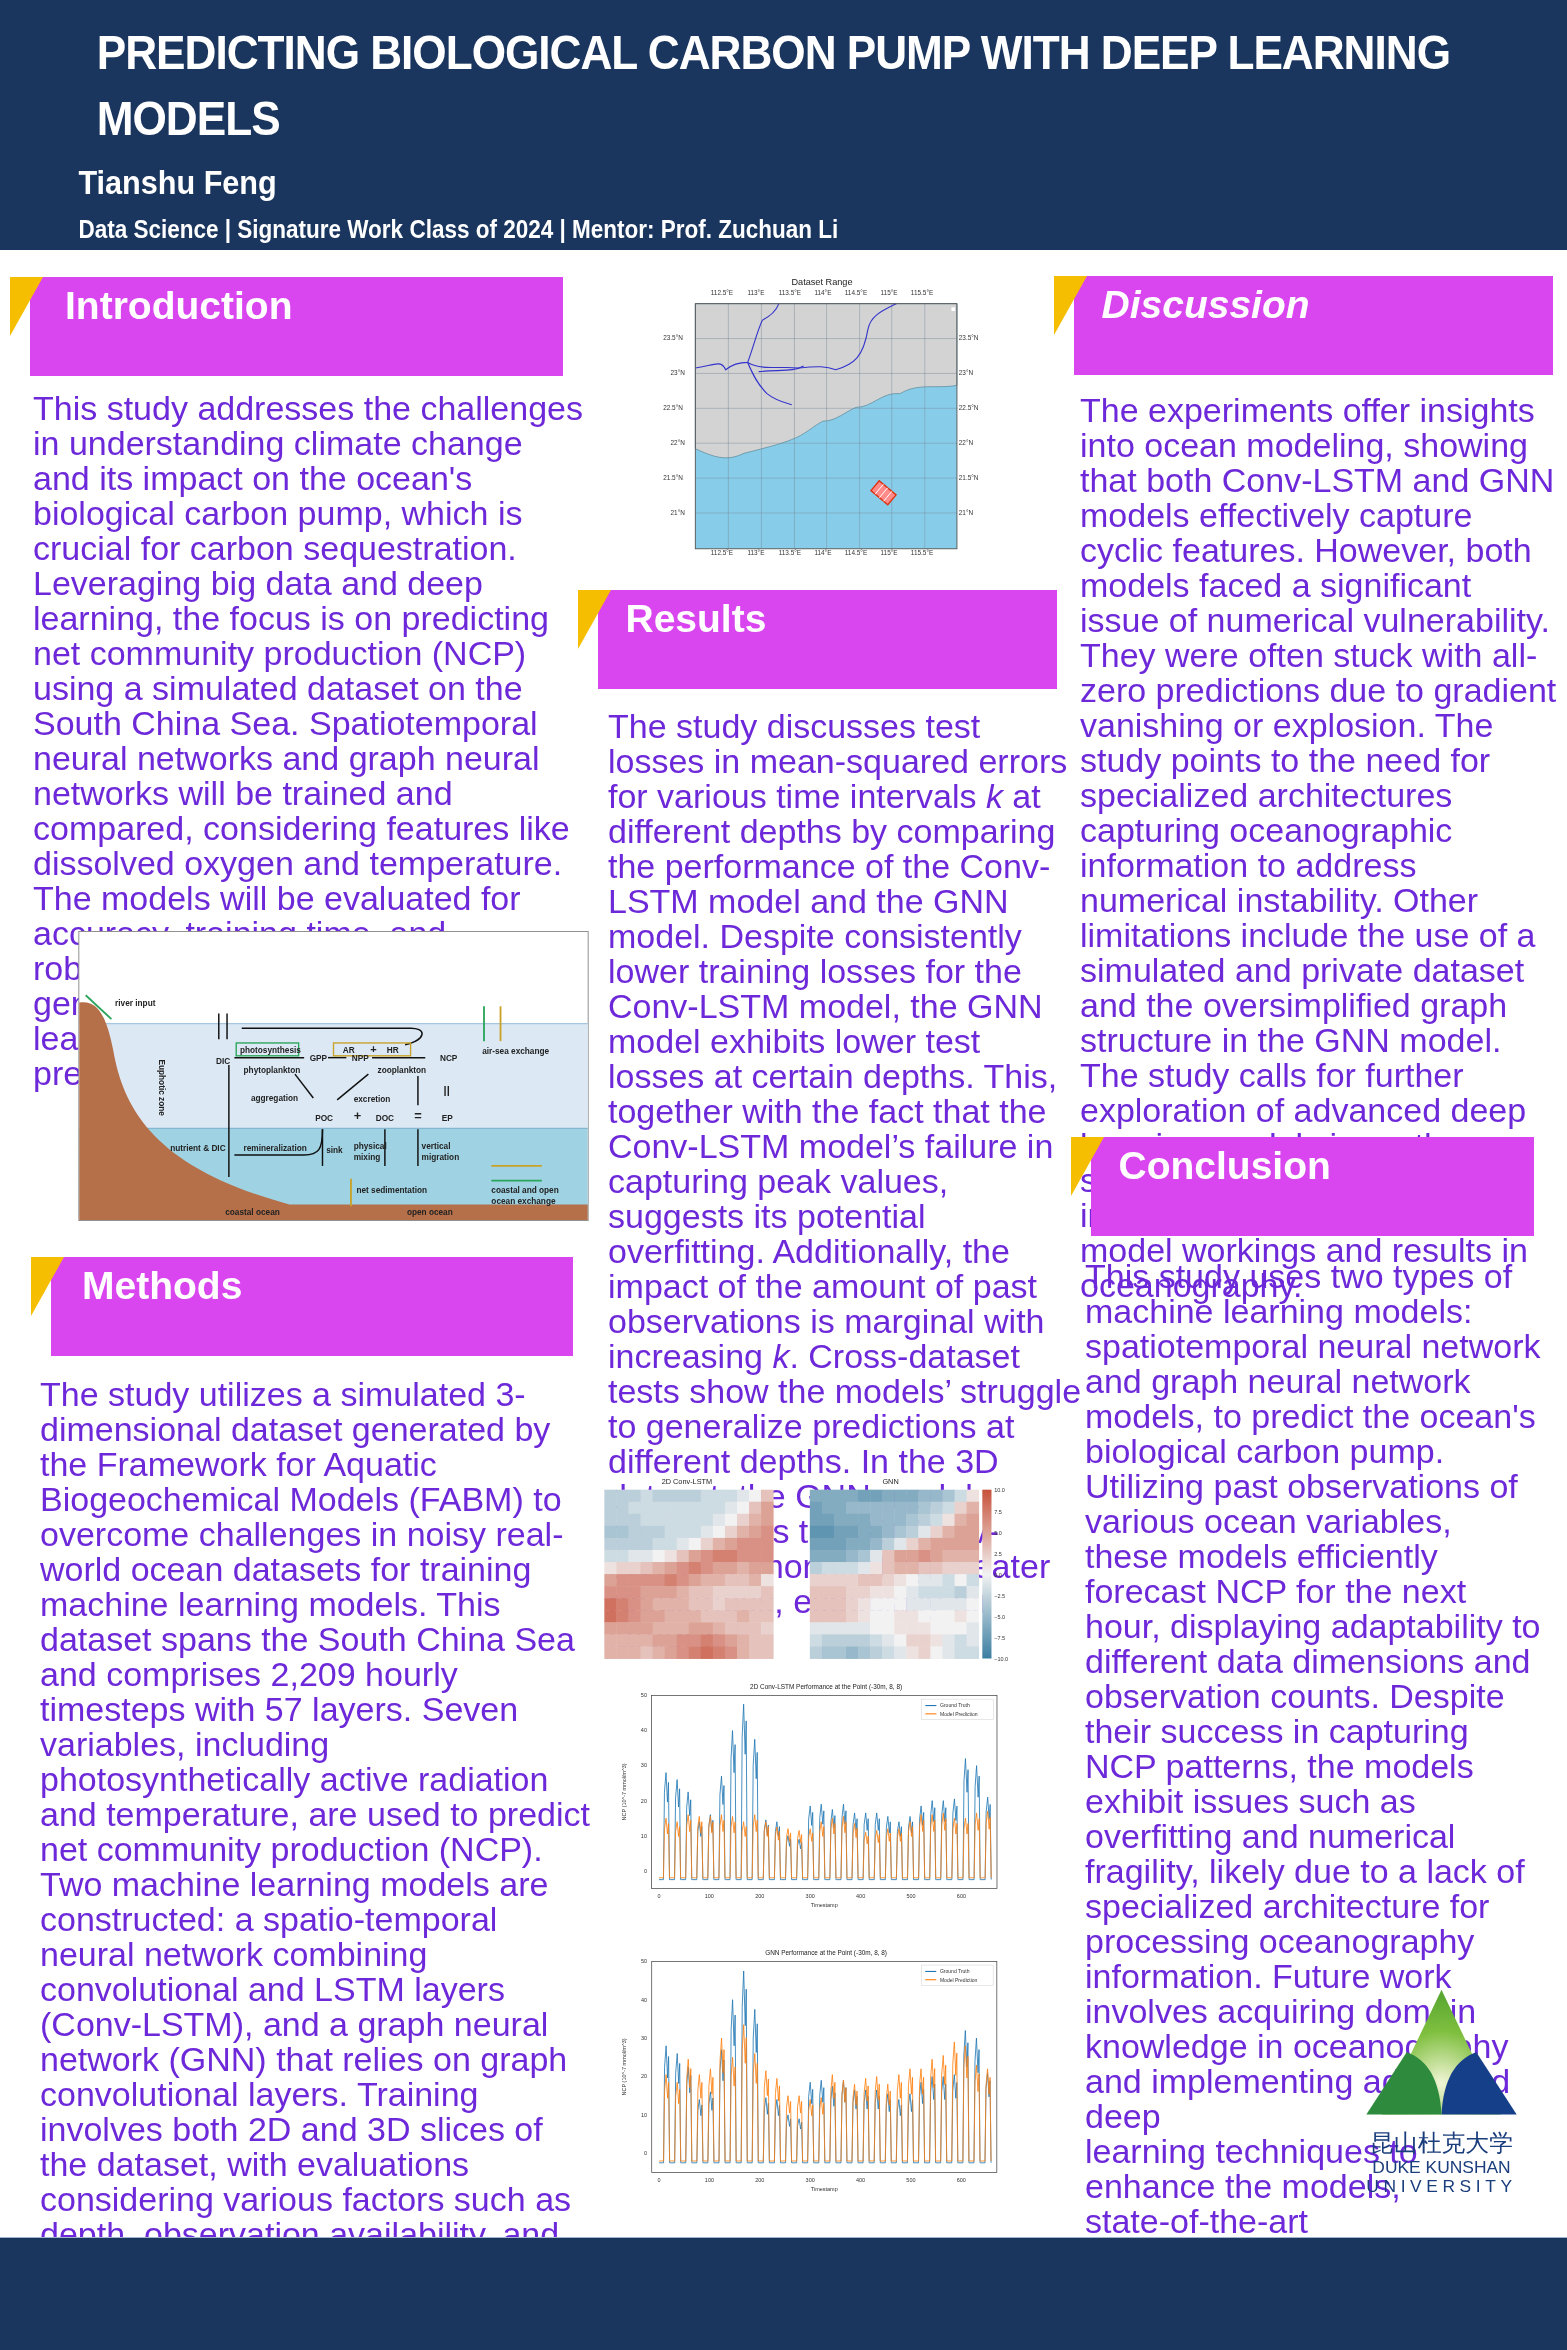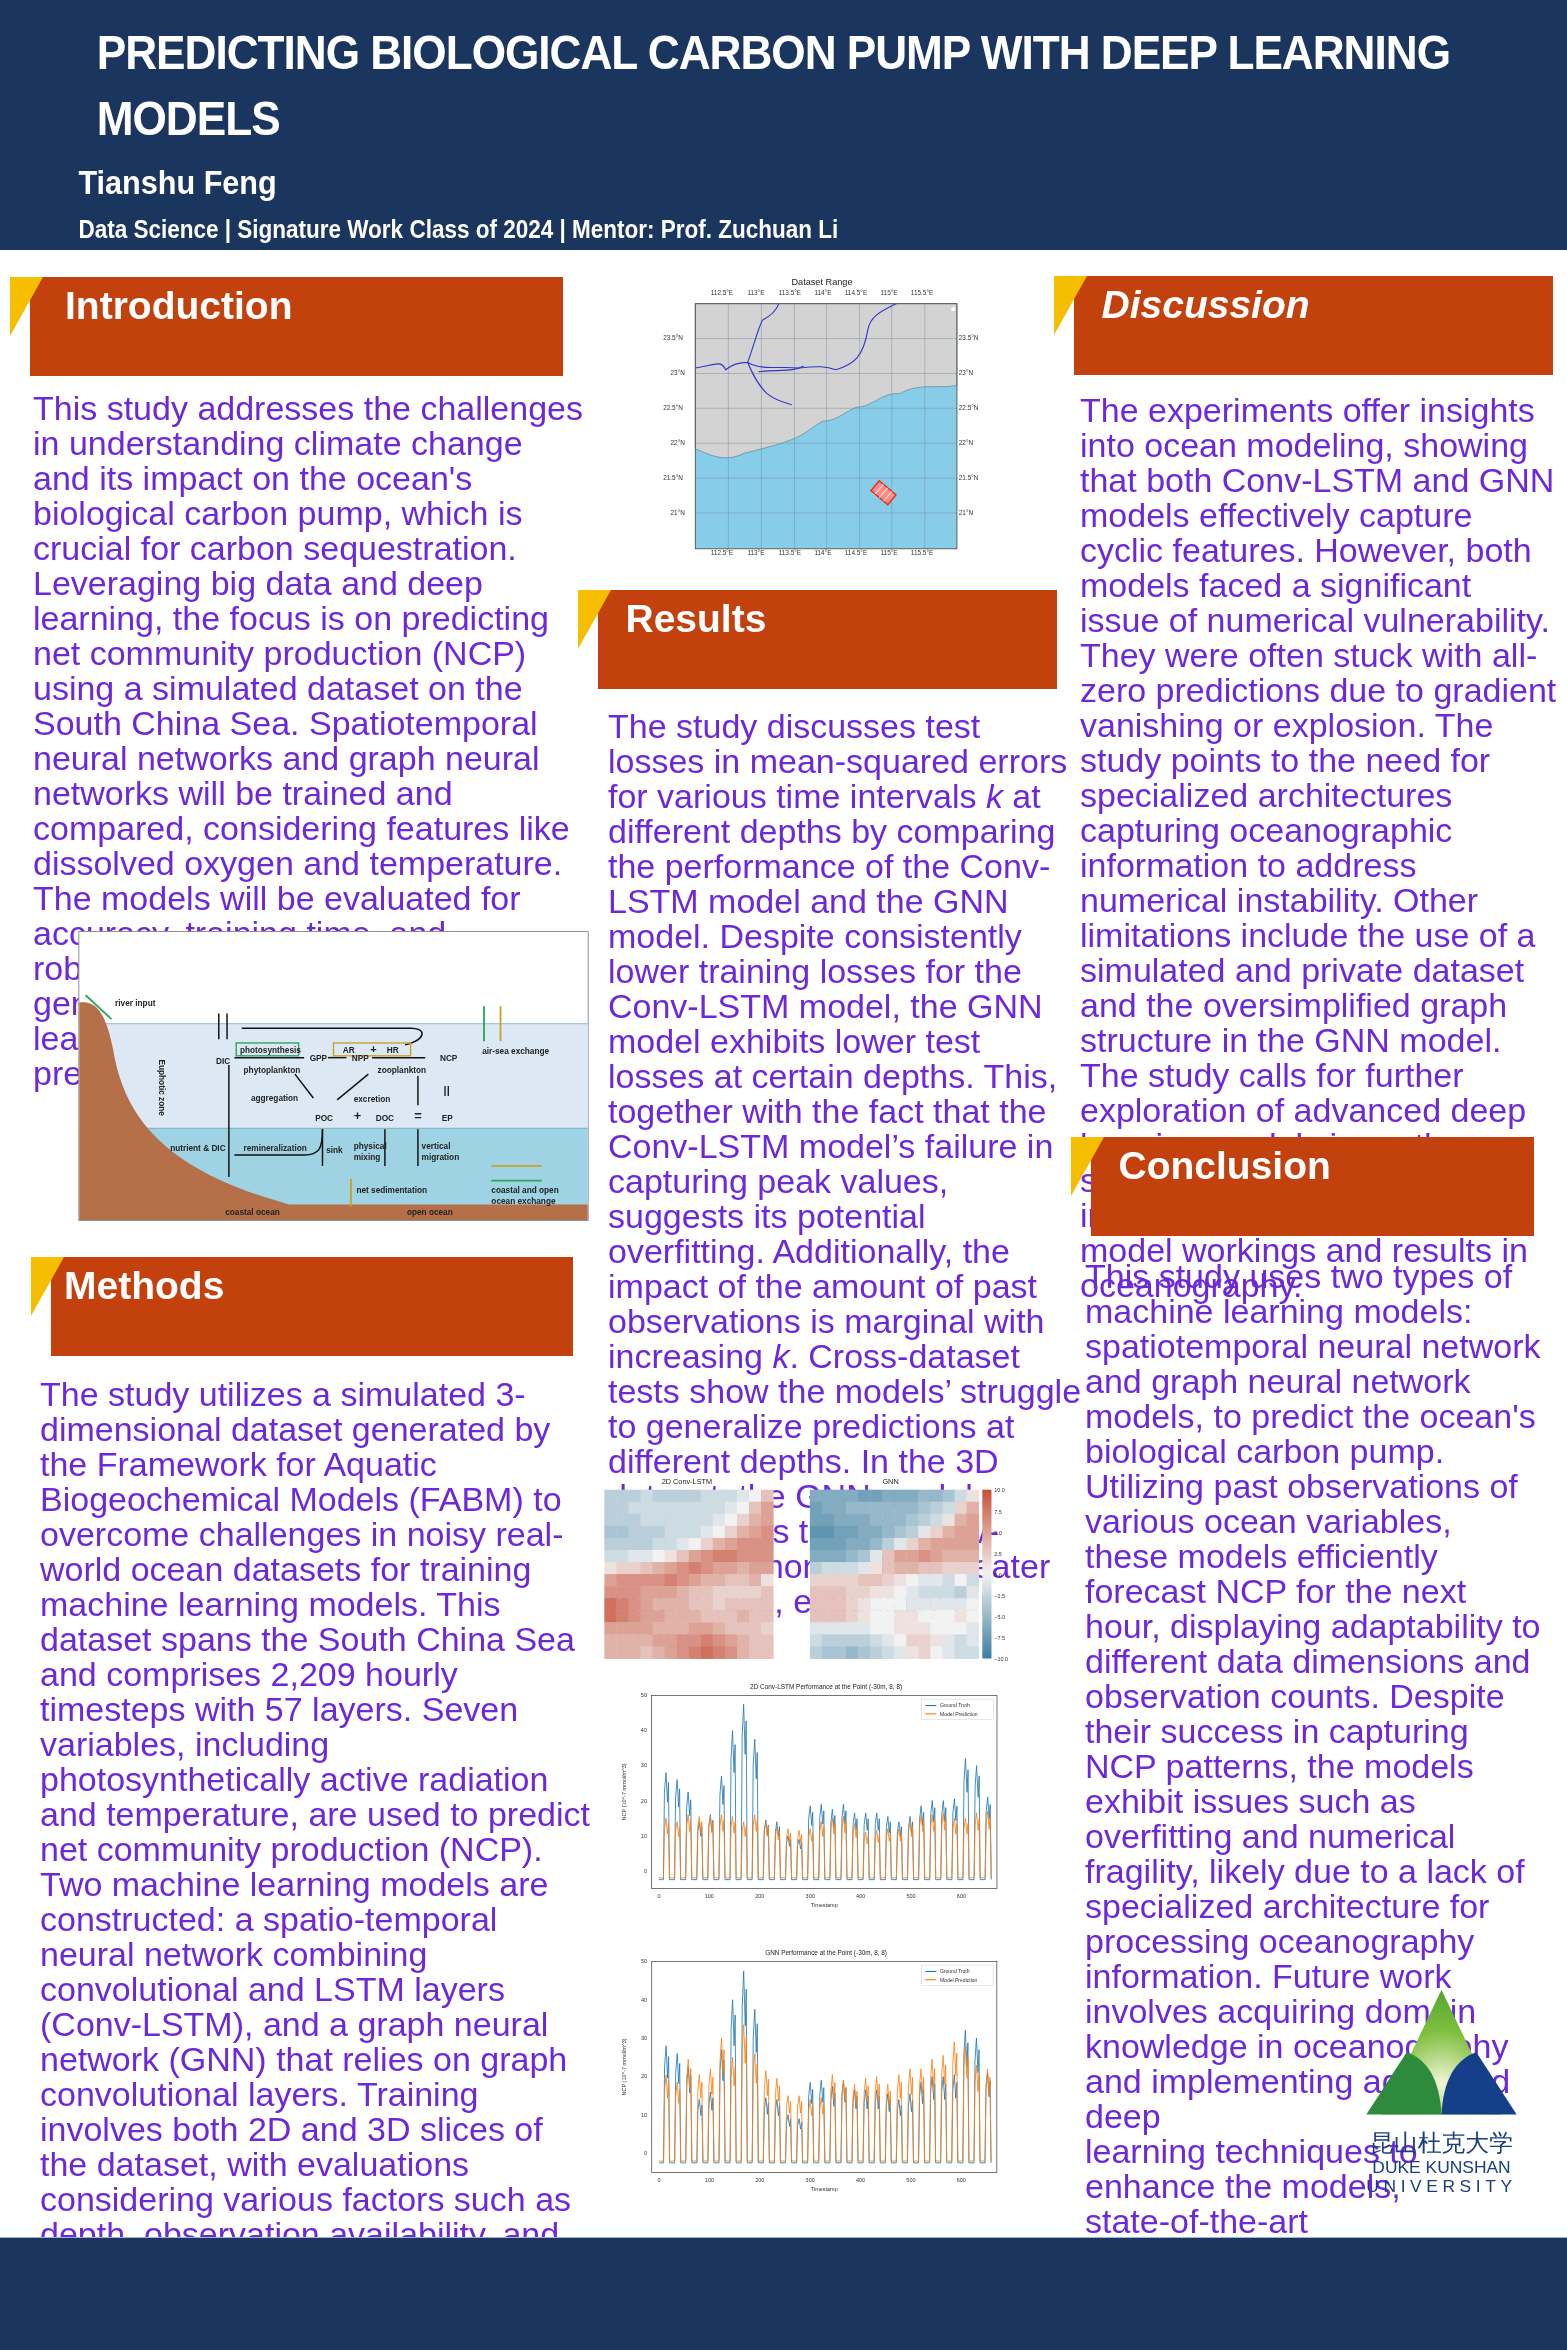--- a/index.html
+++ b/index.html
@@ -3,21 +3,21 @@
 <meta charset="utf-8">
 <style>
   * { margin:0; padding:0; box-sizing:border-box; }
   body { width:1568px; height:2351px; background:#fff; font-family:"Liberation Sans", sans-serif; position:relative; overflow:hidden; color:#111; }
   .header { position:absolute; left:0; top:0; width:1568px; height:250px; background:#1a365e; color:#fff; text-align:left; }
   .title { font-family:"Liberation Sans", sans-serif; font-weight:bold; font-size:48px; line-height:66px; padding:20px 37px 0; letter-spacing:-1.1px; transform:scaleX(0.92); }
   .author { font-weight:bold; font-size:34px; margin-top:11px; transform:scaleX(0.9); }
   .affil { font-weight:bold; font-size:25px; margin-top:13px; transform:scaleX(0.9); }
   .footer { position:absolute; left:0; top:2237px; width:1568px; height:114px; background:#1a365e; border-top:1.8px solid #9fb3cc; }
 
-  .sec-head { position:absolute; background:#c2410c; height:99px; }
+  .sec-head { position:absolute; background:#d946ef; height:99px; }
   .sec-head .tri2 { position:absolute; left:-20px; top:0; width:33px; height:59px; background:#f6be00; clip-path:polygon(0 0,100% 0,0 100%); }
   .sec-head h2 { position:absolute; left:35px; top:7.3px; font-family:"Liberation Sans", sans-serif; font-weight:bold; font-size:39px; color:#fff; }
 
   .body-text { position:absolute; font-family:Liberation Sans, sans-serif; font-size:34px; line-height:35px; color:#6d28d9; }
   .body-text em { font-style:italic; }
 
   .figure { position:absolute; }
   svg text { font-family:"Liberation Sans", sans-serif; }
 </style>
 </head>
@@ -105,21 +105,21 @@
       <text x="366" y="206" font-size="14">=</text>
       <text x="398" y="178" font-size="12">||</text>
       <text x="318" y="133" font-size="12">+</text>
       <text x="88" y="140" transform="rotate(90 88 140)">Euphotic zone</text>
     </g>
   </svg>
 </div>
 
 <div class="sec-head" style="left:51px; top:1257px; width:522px;">
   <div class="tri2"></div>
-  <h2 style="left:13px;">Methods</h2>
+  <h2 style="left:31px;">Methods</h2>
 </div>
 <div class="body-text" style="left:40px; top:1377px; width:555px;">The study utilizes a simulated 3-dimensional dataset generated by the Framework for Aquatic Biogeochemical Models (FABM) to overcome challenges in noisy real-world ocean datasets for training machine learning models. This dataset spans the South China Sea and comprises 2,209 hourly timesteps with 57 layers. Seven variables, including photosynthetically active radiation and temperature, are used to predict net community production (NCP). Two machine learning models are constructed: a spatio-temporal neural network combining convolutional and LSTM layers (Conv-LSTM), and a graph neural network (GNN) that relies on graph convolutional layers. Training involves both 2D and 3D slices of the dataset, with evaluations considering various factors such as depth, observation availability, and cross-depth validations. The study aims to compare model performances and understand the impact of different depths and observational scenarios on predictions.</div>
 
 <div class="figure" style="left:643px; top:274px; width:358px; height:287px;">
   <svg width="358" height="287" viewBox="0 0 390 312">
     <text x="195" y="12" font-size="10" text-anchor="middle" fill="#222">Dataset Range</text>
     <g font-size="7" fill="#333" text-anchor="middle">
       <text x="86" y="23">112.5°E</text>
         <text x="123" y="23">113°E</text>
         <text x="160" y="23">113.5°E</text>

